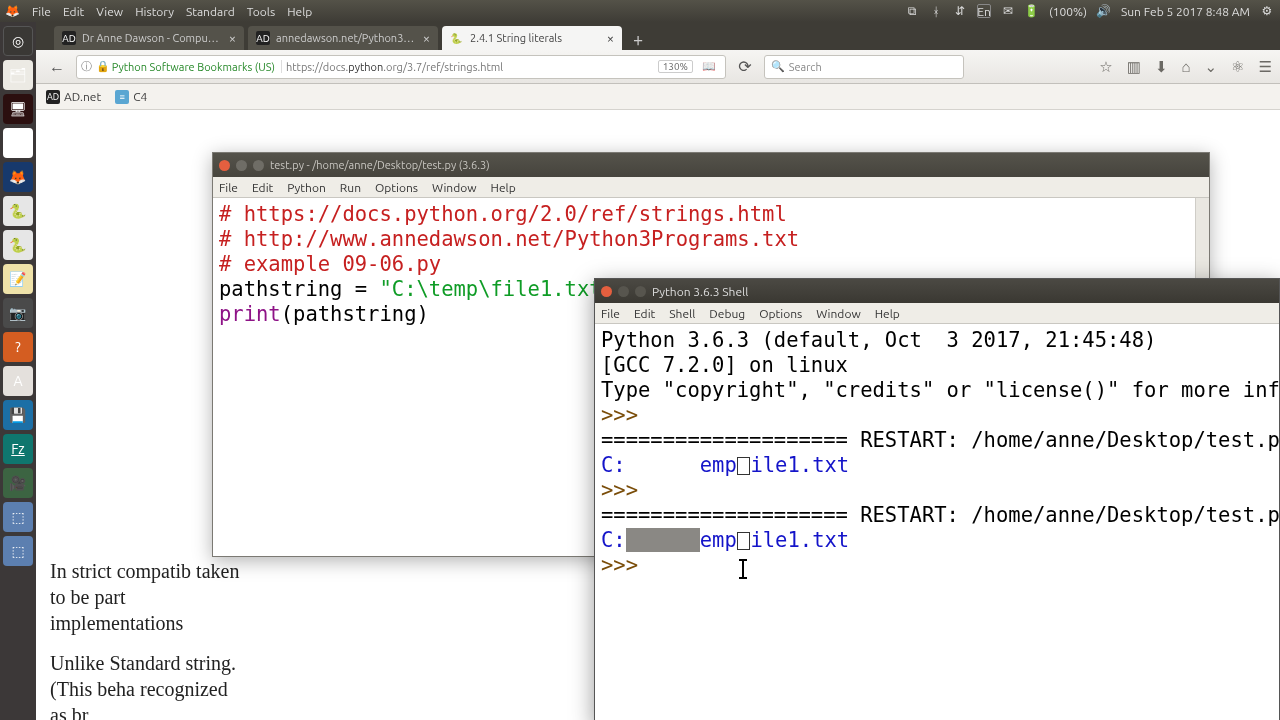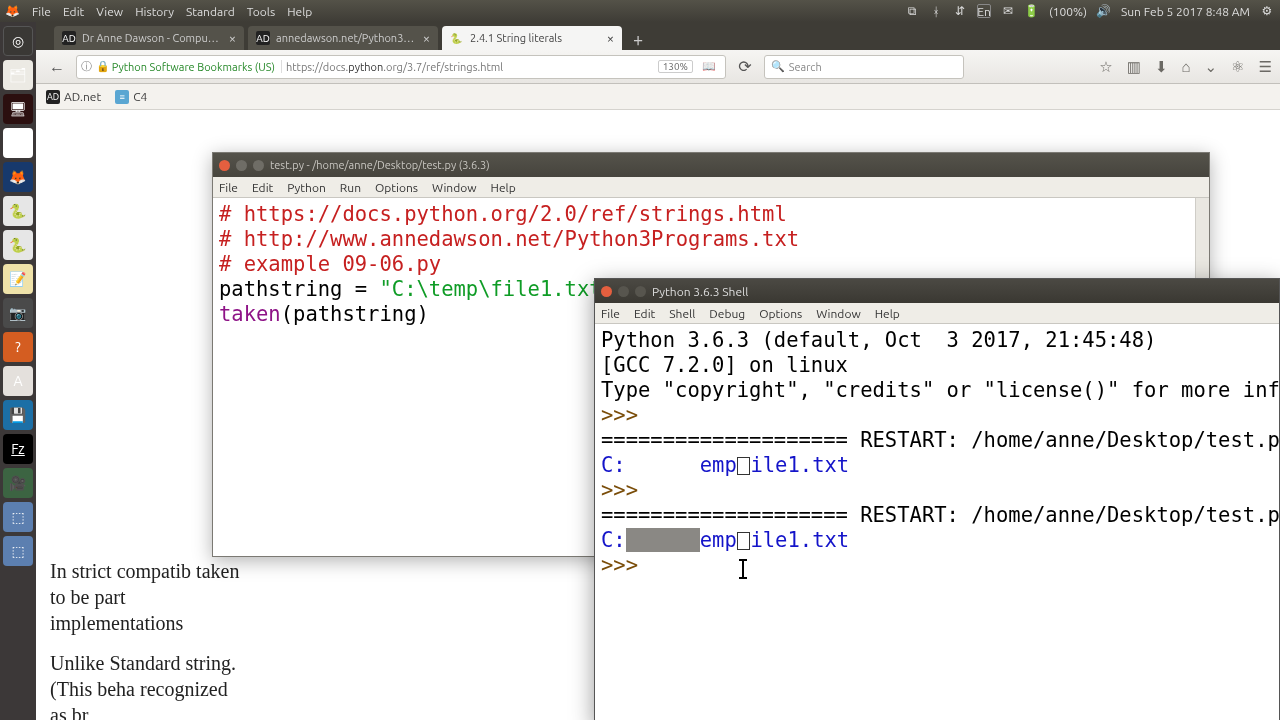--- a/index.html
+++ b/index.html
@@ -30,21 +30,21 @@
   .app-files{background:#eceae4;color:#5a5a5a;}
   .app-term{background:#2b0f0f;}
   .app-chrome{background:#fff;}
   .app-firefox{background:#17396c;}
   .app-py{background:#e6e6e6;}
   .app-te{background:#efe2a9;}
   .app-calc{background:#4a4a4a;}
   .app-help{background:#d45d21;}
   .app-sw{background:#e4e0dc;}
   .app-net{background:#1c6fa6;}
-  .app-fz{background:#000000;text-decoration:underline;}
+  .app-fz{background:#0f766e;text-decoration:underline;}
   .app-vid{background:#3c6442;}
   .app-games{background:#5c7fb0;}
 
   
   .browser-header {
     position:absolute; top:22px; left:36px; right:0; height:28px;
     background:#3e3c36; display:flex; align-items:flex-end; padding-left:18px;
   }
   .btab {
     height:24px; min-width:180px; max-width:190px; background:#54524a;
@@ -288,21 +288,21 @@
     <span>Python</span>
     <span>Run</span>
     <span>Options</span>
     <span>Window</span>
     <span>Help</span>
   </div>
   <div class="idle-code"><span class="c-comment"># https://docs.python.org/2.0/ref/strings.html</span>
 <span class="c-comment"># http://www.annedawson.net/Python3Programs.txt</span>
 <span class="c-comment"># example 09-06.py</span>
 <span>pathstring = </span><span class="c-str">"C:\temp\file1.txt</span>
-<span class="c-builtin">taken</span><span>(pathstring)</span></div>
+<span class="c-builtin">print</span><span>(pathstring)</span></div>
   <div class="idle-scroll"></div>
 </div>
 
 <div class="shell-win">
   <div class="shell-title">
     <span class="winbtn swclose"></span>
     <span class="winbtn swmin"></span>
     <span class="winbtn swmax"></span>
     <span>Python 3.6.3 Shell</span>
   </div>

